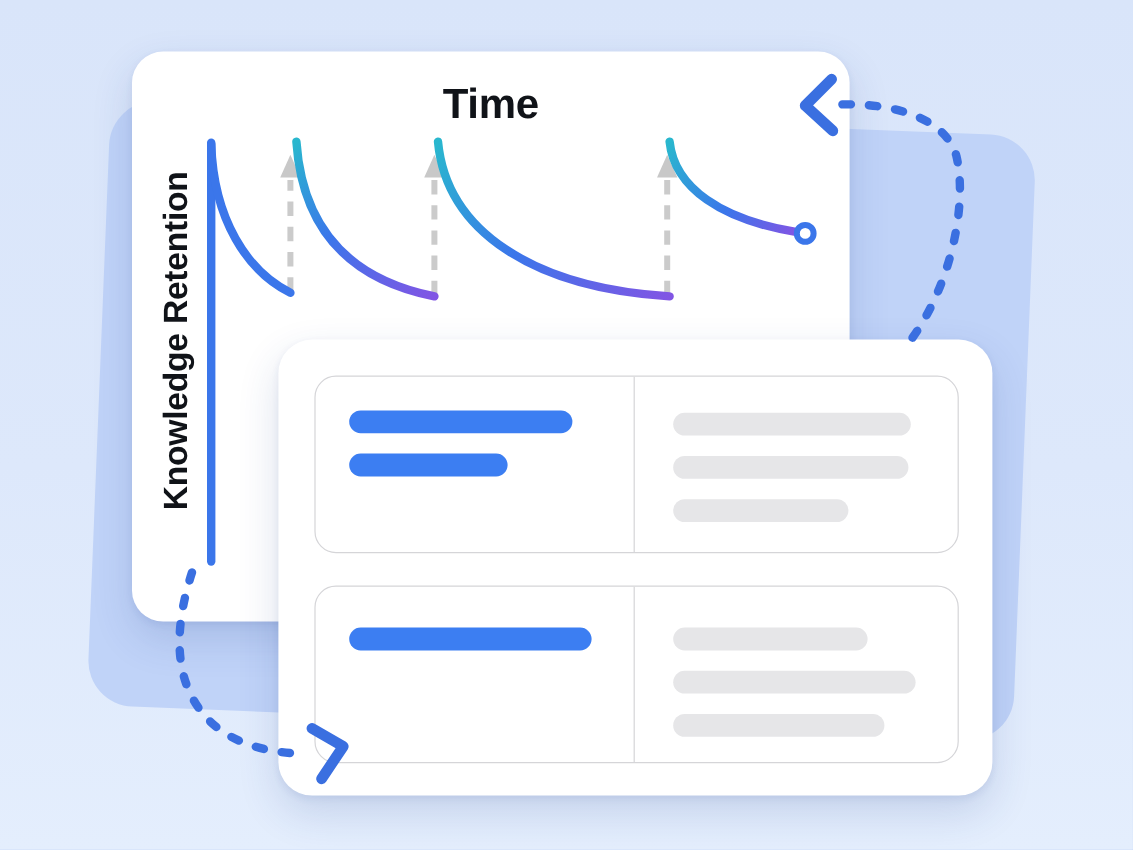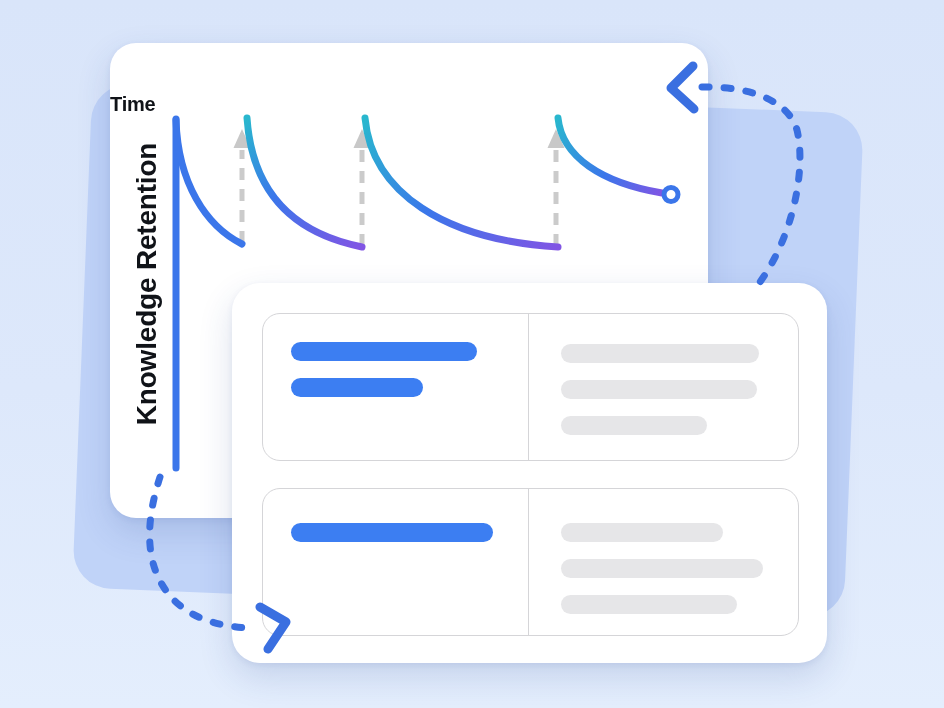--- a/index.html
+++ b/index.html
@@ -14,22 +14,22 @@
     border-radius:38px;background:#c0d3f8;
     transform:rotate(2.3deg);
   }
   
   .chart-card{
     position:absolute;left:110px;top:43px;width:598px;height:475px;
     background:#ffffff;border-radius:26px;
     box-shadow:0 14px 34px rgba(40,70,140,.16),0 2px 6px rgba(40,70,140,.08);
   }
   .chart-title{
-    position:absolute;top:24px;left:0;right:0;
-    font-size:20px;font-weight:700;color:#101318;letter-spacing:-.2px;margin-top:26px;
+    position:absolute;top:24px;left:0;right:0;text-align:center;
+    font-size:35px;font-weight:700;color:#101318;letter-spacing:-.2px;
   }
   .y-axis-label{
     position:absolute;top:241px;left:37px;
     transform:translate(-50%,-50%) rotate(-90deg);
     white-space:nowrap;font-size:28px;font-weight:700;color:#101318;letter-spacing:-.2px;
   }
   .chart-svg{position:absolute;inset:0;}
   
   .flashcards-card{
     position:absolute;left:232px;top:283px;width:595px;height:380px;

